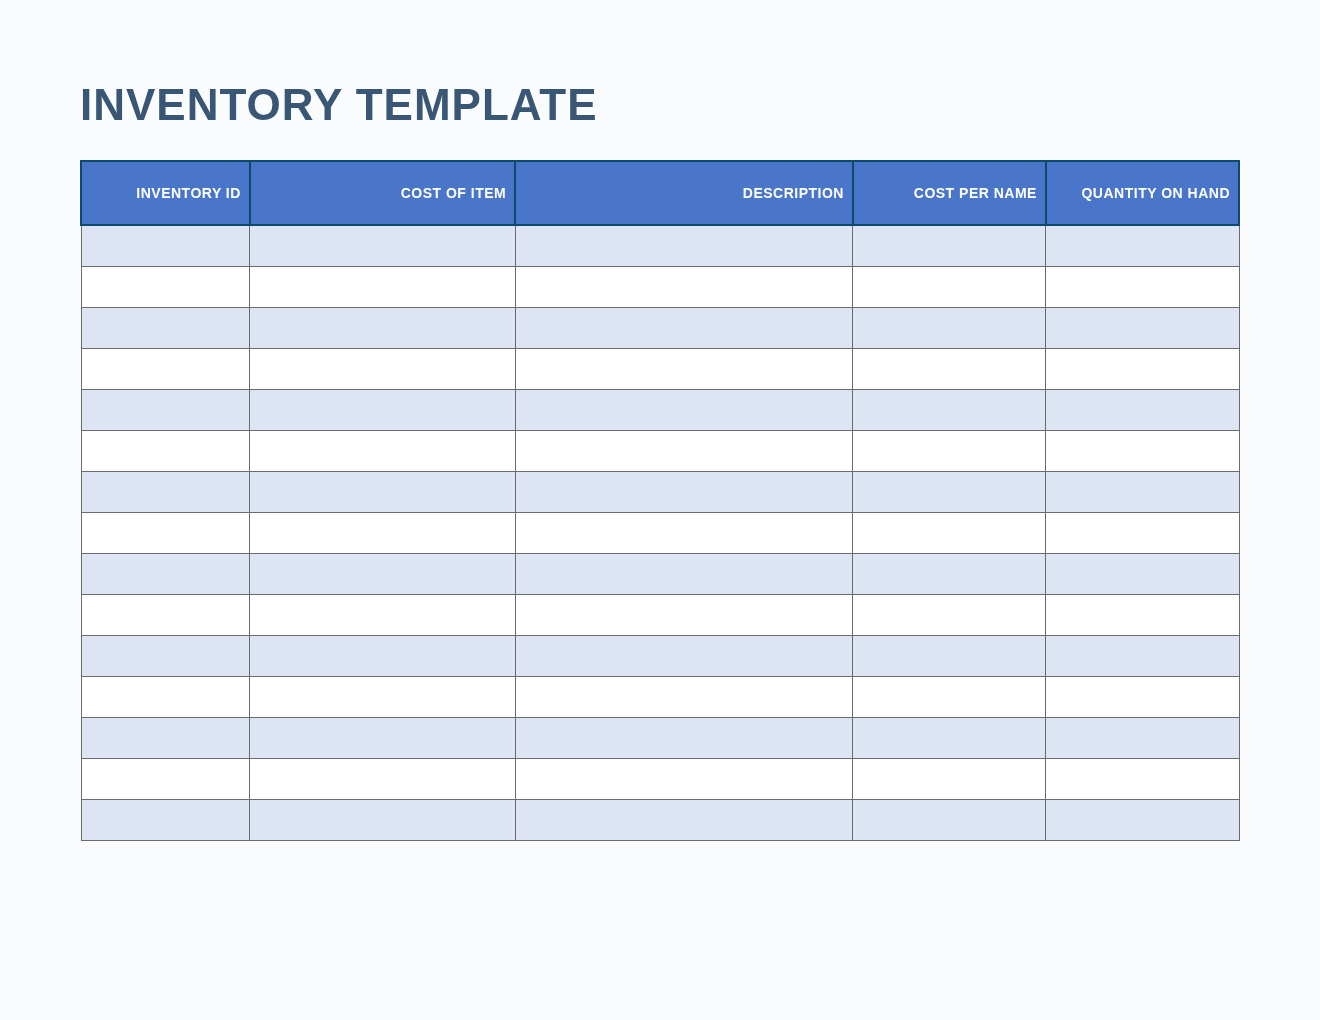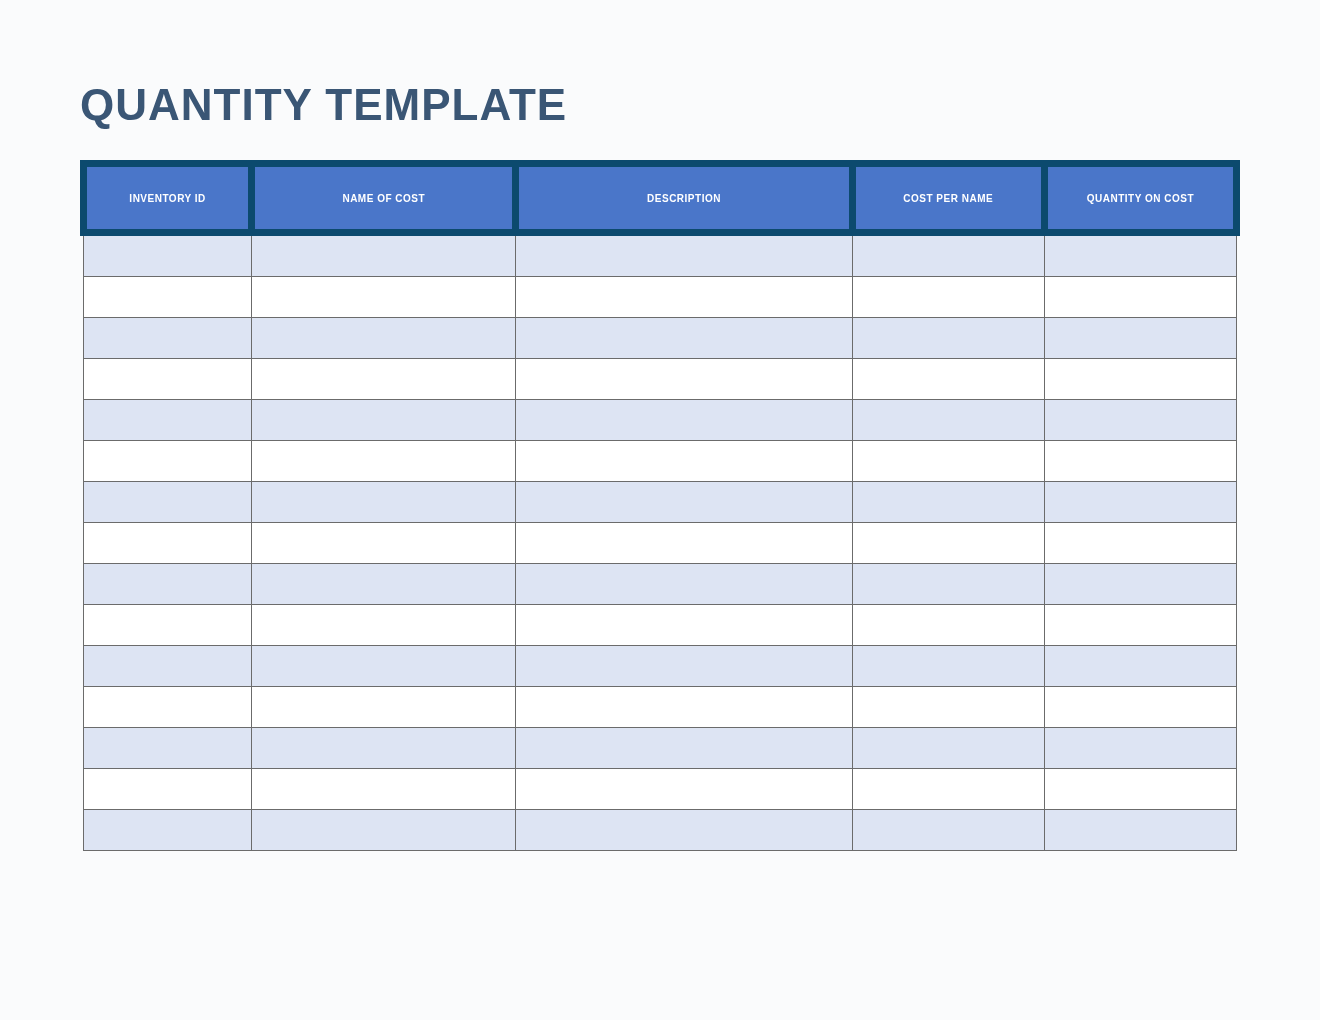--- a/index.html
+++ b/index.html
@@ -27,63 +27,63 @@
       table-layout: fixed;
     }
     col.col-id    { width: 14%; }
     col.col-name  { width: 22%; }
     col.col-desc  { width: 28%; }
     col.col-cost  { width: 16%; }
     col.col-qty   { width: 16%; }
     th {
       background: #4a76c9;
       color: #ffffff;
-      font-size: 10px;
+      font-size: 14px;
       font-weight: 700;
       letter-spacing: 0.5px;
       padding: 10px 8px;
-      text-align: center;
-      border: 7px solid #0c4a6e;
+      text-align: right;
+      border: 2px solid #0c4a6e;
       height: 42px;
       line-height: 1.3;
     }
     td {
       border: 1px solid #6b6b6b;
       height: 40px;
       padding: 0 8px;
       font-size: 14px;
     }
     tr.row-even td {
       background: #dde4f3;
     }
     tr.row-odd td {
       background: #ffffff;
     }
   </style>
 </head>
 <body>
 
 <div class="container">
-  <h1 class="title">QUANTITY TEMPLATE</h1>
+  <h1 class="title">INVENTORY TEMPLATE</h1>
 
   <table>
     <colgroup>
       <col class="col-id">
       <col class="col-name">
       <col class="col-desc">
       <col class="col-cost">
       <col class="col-qty">
     </colgroup>
     <thead>
       <tr>
         <th>INVENTORY ID</th>
-        <th>NAME OF COST</th>
+        <th>COST OF ITEM</th>
         <th>DESCRIPTION</th>
         <th>COST PER NAME</th>
-        <th>QUANTITY ON COST</th>
+        <th>QUANTITY ON HAND</th>
       </tr>
     </thead>
     <tbody>
       <tr class="row-even">
         <td></td>
         <td></td>
         <td></td>
         <td></td>
         <td></td>
       </tr>

